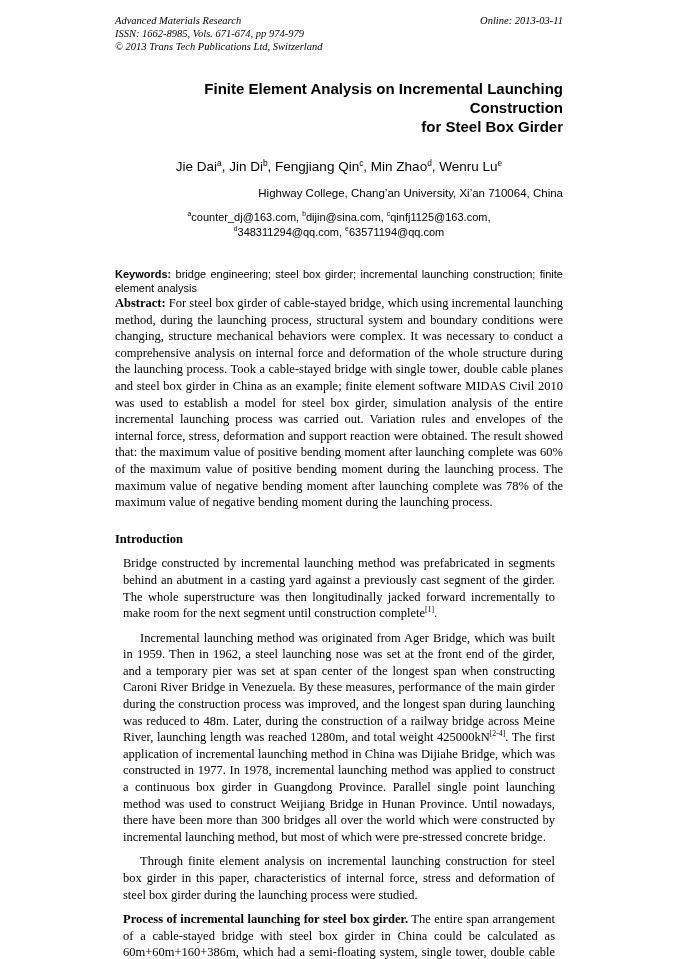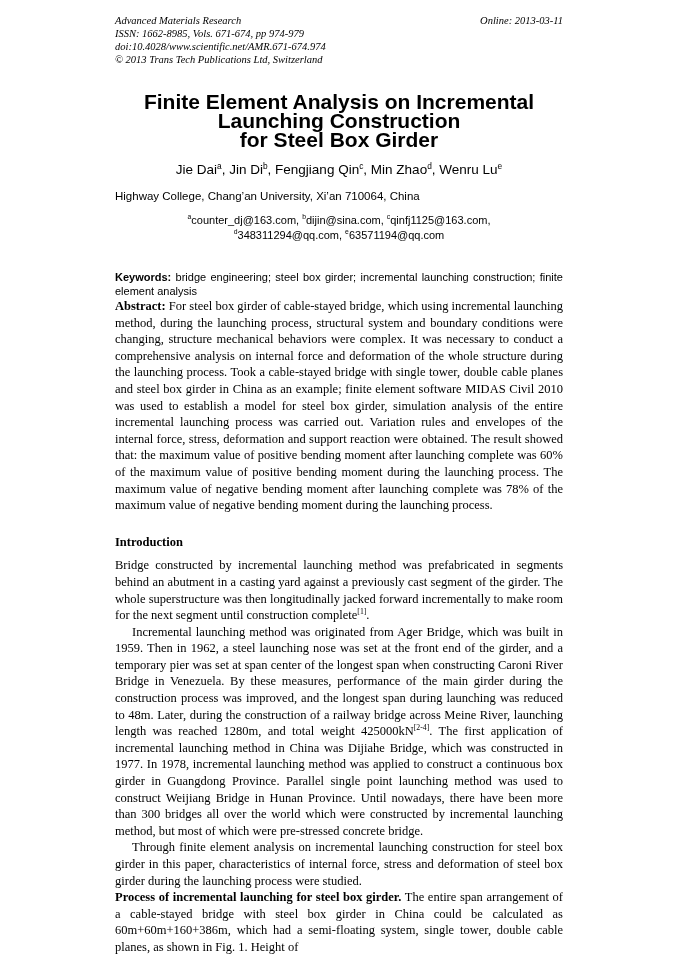--- a/index.html
+++ b/index.html
@@ -24,36 +24,36 @@
     font-style: italic;
     font-size: 10.5px;
     line-height: 13px;
   }
   .hdr-left div { white-space: nowrap; }
   .hdr-right { white-space: nowrap; margin-left: 12px; }
 
   
   .title {
     margin-top: 26px;
-    text-align: center;
+    text-align: right;
     font-family: "Liberation Sans", sans-serif;
     font-weight: bold;
-    font-size: 21px;
+    font-size: 15px;
     line-height: 19px;
   }
   .authors {
-    margin-top: 12px;
+    margin-top: 22px;
     text-align: center;
     font-family: "Liberation Sans", sans-serif;
     font-size: 13.5px;
     line-height: 17px;
   }
   .affiliation {
     margin-top: 11px;
-    text-align: left;
+    text-align: right;
     font-family: "Liberation Sans", sans-serif;
     font-size: 11.5px;
     line-height: 14px;
   }
   .emails {
     margin-top: 10px;
     text-align: center;
     font-family: "Liberation Sans", sans-serif;
     font-size: 11px;
     line-height: 15px;
@@ -88,35 +88,34 @@
     margin-bottom: 7px;
     font-weight: bold;
     font-size: 12.5px;
     line-height: 16.6px;
   }
 
   .body-para {
     font-size: 12.5px;
     line-height: 16.6px;
     text-align: justify;
-    margin: 0;
+    margin: 8px;
   }
   .body-para.indent { text-indent: 17px; }
   .body-para .lead-bold { font-weight: bold; }
 </style>
 </head>
 <body>
 
 <div class="page">
 
   <div class="hdr">
     <div class="hdr-left">
       <div>Advanced Materials Research</div>
       <div>ISSN: 1662-8985, Vols. 671-674, pp 974-979</div>
-      <div>doi:10.4028/www.scientific.net/AMR.671-674.974</div>
       <div>© 2013 Trans Tech Publications Ltd, Switzerland</div>
     </div>
     <div class="hdr-right">Online: 2013-03-11</div>
   </div>
 
   <div class="title">
     <div>Finite Element Analysis on Incremental Launching Construction</div>
     <div>for Steel Box Girder</div>
   </div>
 

